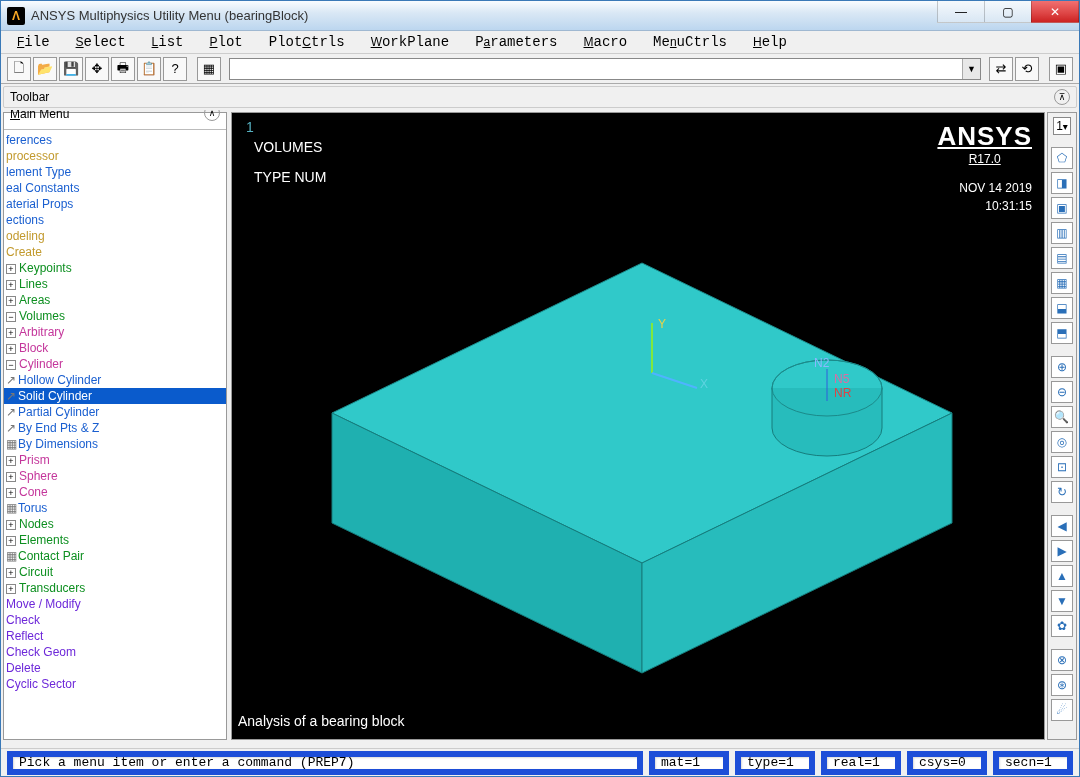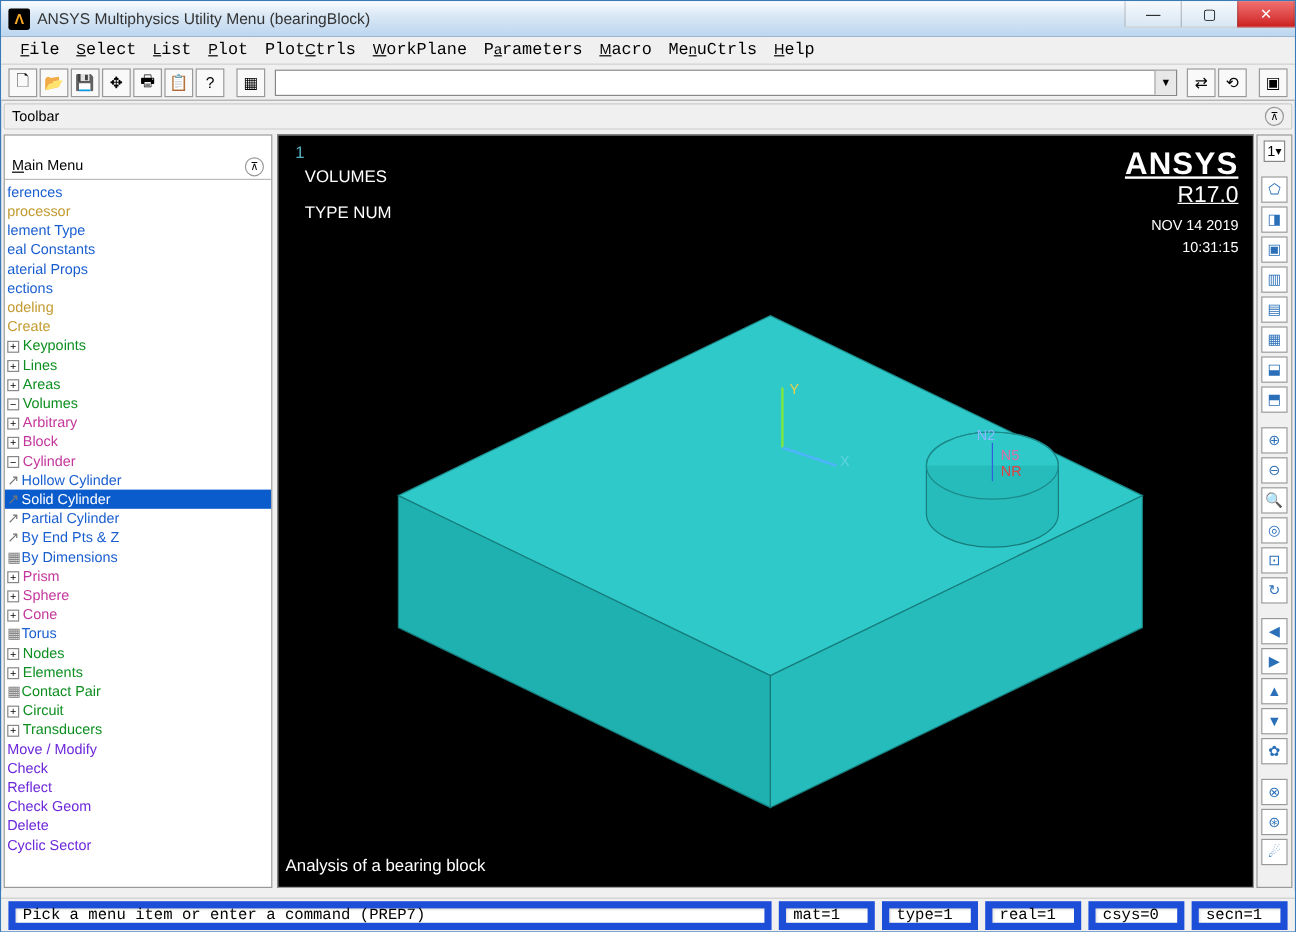--- a/index.html
+++ b/index.html
@@ -4,47 +4,47 @@
 <style>
 * { margin:0; padding:0; box-sizing:border-box; font-family:"Segoe UI",Tahoma,sans-serif; font-size:12px; }
 body { background:#d4d0c8; overflow:hidden; }
 .window { width:1080px; height:777px; border:1px solid #3a79b7; display:flex; flex-direction:column; background:#f0f0f0; }
 .titlebar { height:30px; background:linear-gradient(#f9fcff,#dae8f5 40%,#bcd6ef); display:flex; align-items:center; padding:0 0 0 6px; border-bottom:1px solid #9fb8d1;}
 .titlebar .logo{ width:18px;height:18px;margin-right:6px;background:#000;color:#f9a825;font-weight:bold;text-align:center;line-height:18px;font-size:12px;border-radius:2px;}
 .titlebar .title{ color:#333;flex:1;font-size:13px;}
 .winbtns{display:flex;height:100%;}
 .winbtn{width:48px;height:22px;border:1px solid rgba(0,0,0,.2);border-top:none;display:flex;align-items:center;justify-content:center;background:linear-gradient(#f5f9fc,#d9e7f4);margin-left:-1px;}
 .winbtn.close{background:linear-gradient(#f07070,#d44 60%,#c22);color:#fff;}
-.menubar{height:23px;background:#f0f0f0;display:flex;align-items:center;padding:0 10px;gap:2px;border-bottom:1px solid #ccc;}
+.menubar{height:23px;background:#f0f0f0;display:flex;align-items:center;padding:0 10px;gap:14px;border-bottom:1px solid #ccc;}
 .menubar span{padding:2px 6px;font-family:"Courier New",monospace;font-size:14px;cursor:default;}
 .menubar span u{text-decoration:underline;}
 .toolbar1{height:30px;background:#f0f0f0;border-bottom:1px solid #aaa;display:flex;align-items:center;padding:0 6px;gap:2px;}
 .tbtn{width:24px;height:24px;border:1px solid #999;background:#f9f9f9;display:flex;align-items:center;justify-content:center;font-size:13px;cursor:pointer;}
 .tsep{width:6px;}
 .dropdown{flex:1;height:22px;border:1px solid #888;background:#fff;margin:0 6px;display:flex;align-items:center;}
 .dropdown .dd-arrow{width:18px;height:100%;border-left:1px solid #aaa;background:#e8e8e8;display:flex;align-items:center;justify-content:center;font-size:9px;}
 .toolbarLabel{height:22px;background:#f0f0f0;border:1px solid #ccc;border-radius:2px;margin:2px;padding:1px 6px;font-family:"Courier New",monospace;font-size:13px;display:flex;align-items:center;}
 .toolbarLabel .colbtn{margin-left:auto;width:16px;height:16px;border:1px solid #999;border-radius:8px;display:flex;align-items:center;justify-content:center;font-size:9px;}
 .body{flex:1;display:flex;overflow:hidden;}
 .mainmenu{width:224px;border:1px solid #999;margin:2px;background:#fff;display:flex;flex-direction:column;}
-.mmhead{height:16px;border-bottom:1px solid #bbb;padding:18px 6px;font-family:"Courier New",monospace;font-size:13px;display:flex;align-items:flex-start;}
+.mmhead{height:16px;border-bottom:1px solid #bbb;padding:8px 6px;font-family:"Courier New",monospace;font-size:13px;display:flex;align-items:flex-end;}
 .mmhead .colbtn{margin-left:auto;width:16px;height:16px;border:1px solid #999;border-radius:8px;display:flex;align-items:center;justify-content:center;font-size:9px;}
 .tree{flex:1;overflow-y:scroll;font-family:"Courier New",monospace;font-size:14px;line-height:16px;padding:2px 0;}
 .tree .node{white-space:nowrap;cursor:default;padding:0 2px;}
 .tree .node.sel{background:#0a5bcc;color:#fff !important;}
 .ind0{}.ind1{padding-left:10px;}.ind2{padding-left:22px;}.ind3{padding-left:34px;}.ind4{padding-left:46px;}
 .c-blue{color:#1a5fd0;}.c-gold{color:#c29a2e;}.c-green{color:#0d8f20;}.c-pink{color:#c4369b;}.c-red{color:#6d28d9;}
 .exp{display:inline-block;width:10px;height:10px;border:1px solid #888;text-align:center;line-height:8px;font-size:9px;margin-right:3px;background:#fff;color:#000;}
 .leaf-ic{display:inline-block;width:10px;color:#777;margin-right:2px;}
 .viewport{flex:1;border:1px solid #999;margin:2px;background:#000;position:relative;font-family:"Courier New",monospace;color:#fff;}
 .vp-topnum{position:absolute;top:6px;left:14px;color:#56b0c0;font-size:14px;}
 .vp-label{position:absolute;left:22px;font-size:14px;}
 .vp-brand{position:absolute;top:8px;right:12px;text-align:right;text-decoration:underline;}
 .vp-brand .ansys{font-size:26px;font-weight:bold;letter-spacing:1px;}
-.vp-brand .ver{font-size:19px;}
+.vp-brand .ver{font-size:12px;text-align:center;}
 .vp-date{position:absolute;top:66px;right:12px;text-align:right;font-size:14px;line-height:18px;}
 .vp-footer{position:absolute;bottom:10px;left:6px;font-size:14px;}
 .model{position:absolute;top:70px;left:50px;}
 .sidetoolbar{width:30px;display:flex;flex-direction:column;align-items:center;padding:4px 0;gap:3px;border:1px solid #999;margin:2px 2px 2px 0;background:#f0f0f0;}
 .sidetoolbar .sbtn{width:22px;height:22px;border:1px solid #999;background:#fff;display:flex;align-items:center;justify-content:center;font-size:12px;color:#2a6fb8;cursor:pointer;}
 .sidetoolbar .ssep{height:6px;}
 .picker{width:18px;height:18px;border:1px solid #888;background:#fff;display:flex;align-items:center;justify-content:center;font-size:10px;}
 .statusbar{height:28px;background:#f0f0f0;border-top:1px solid #ccc;display:flex;align-items:center;padding:3px 6px;gap:6px;}
 .statusbox{height:22px;border:6px solid #1d4ed8;background:#fff;font-family:"Courier New",monospace;font-size:13px;padding:6px 6px;display:flex;align-items:center;box-shadow:inset 1px 1px 2px rgba(0,0,0,.15);}
 .statusbox.main{flex:1;}

